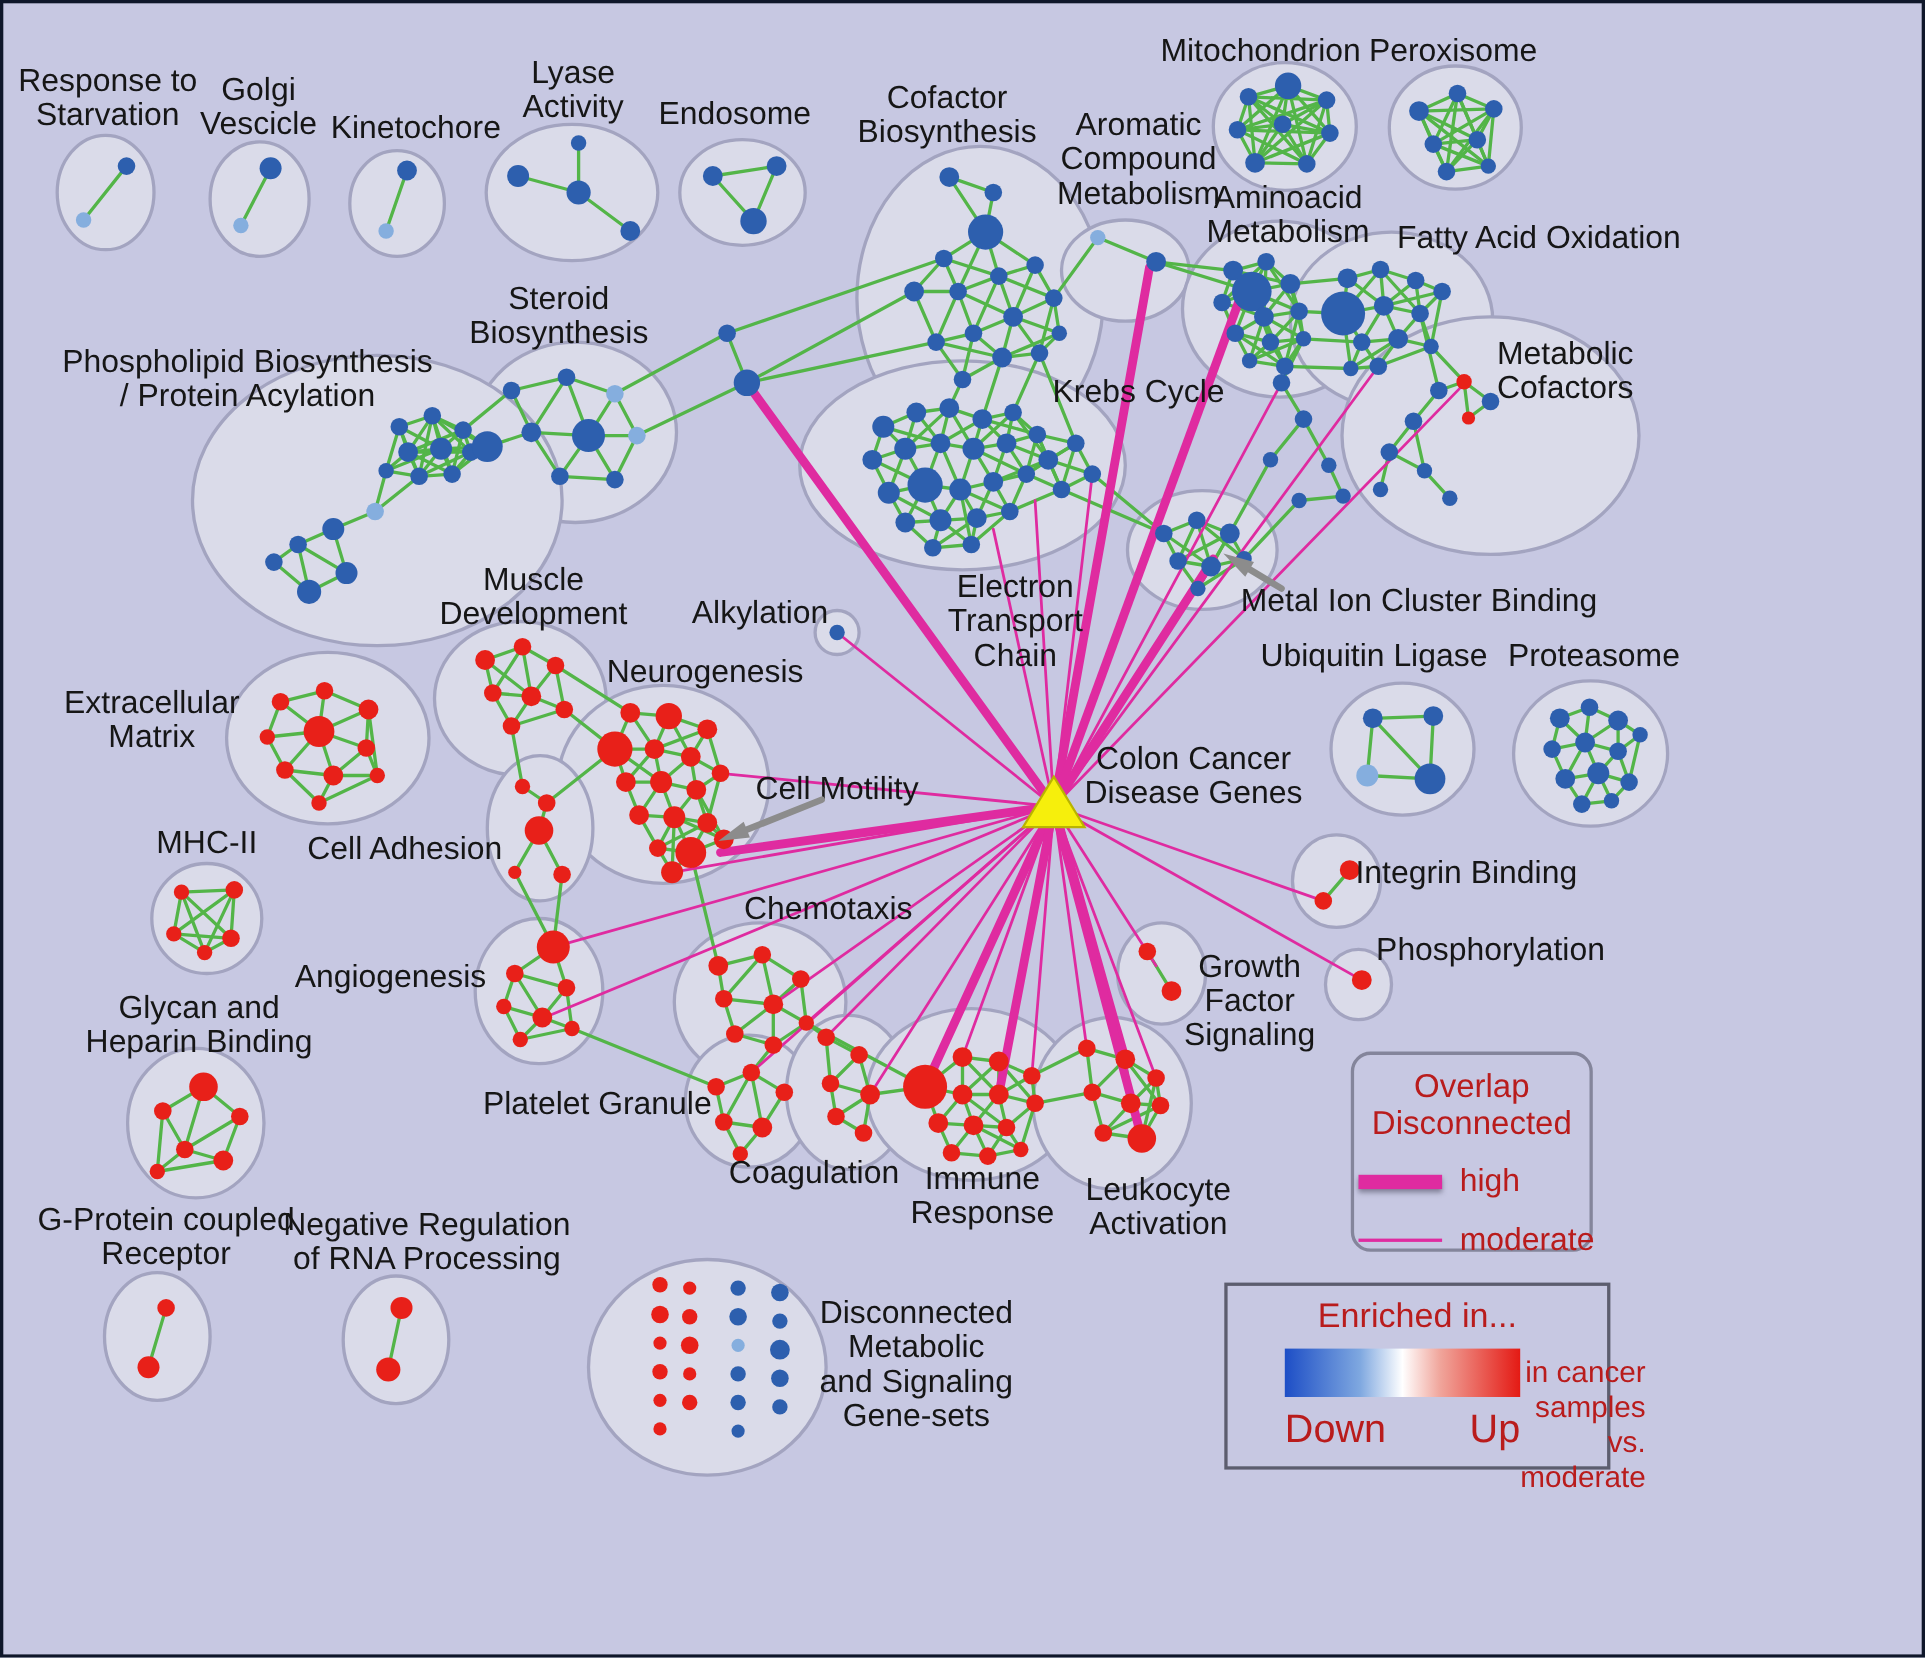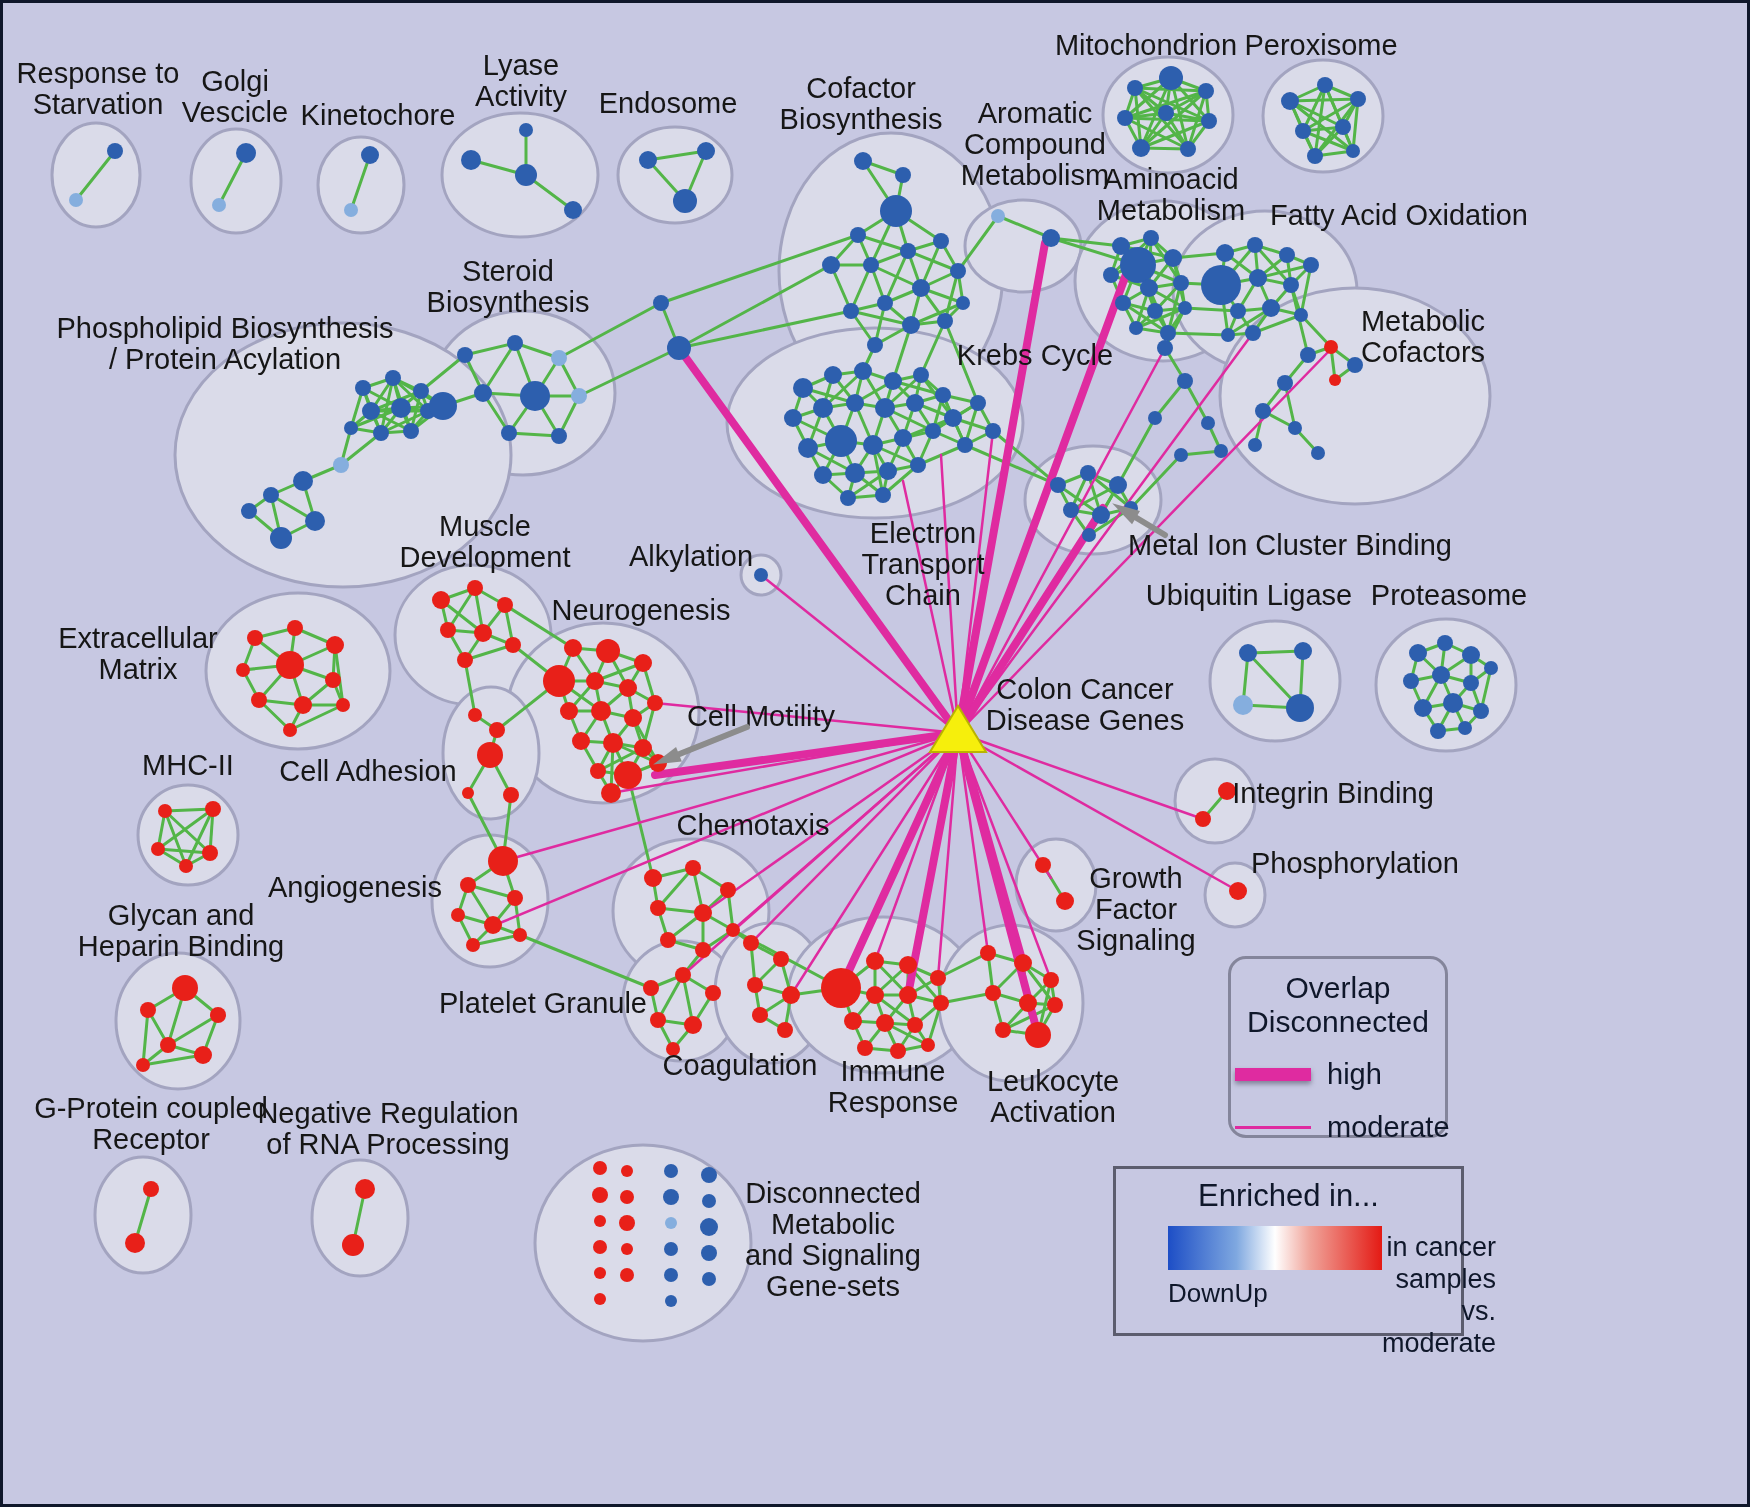--- a/index.html
+++ b/index.html
@@ -1,32 +1,32 @@
 <!DOCTYPE html>
 <html><head>
 <meta charset="utf-8">
 <style>
   *{margin:0;padding:0;box-sizing:border-box}
   html,body{background:#ffffff}
   body{font-family:"Liberation Sans",sans-serif;color:#141414}
   #stage{position:relative;width:1750px;height:1507px;background:#c7c8e2;border:3px solid #0f172a;overflow:hidden}
   #net{position:absolute;left:0;top:0}
-  .panel{position:absolute;color:#0f172a}
+  .panel{position:absolute;color:#b91c1c}
   #sig-legend{left:1225px;top:953px;width:220px;height:182px;border:3px solid #84859b;border-radius:18px}
   .sig-title{text-align:center;font-size:30px;line-height:1.12;margin-top:12px}
   .sig-row{display:flex;align-items:center;gap:16px;margin:20px 0 0 4px;font-size:29px}
   .sig-sample{width:76px;flex:0 0 auto}
   .sig-sample.thick{height:13px;background:#df2ba0;box-shadow:0 3px 5px rgba(70,70,90,.55)}
   .sig-sample.thin{height:3px;background:#df2ba0}
   #enrich-legend{left:1110px;top:1163px;width:351px;height:170px;border:3px solid #5c5d6e}
   .enrich-title{text-align:center;font-size:31px;margin-top:9px}
   .enrich-row{display:flex;margin-top:12px}
   .grad-col{margin-left:52px;width:214px;flex:0 0 auto}
   .grad-bar{height:44px;width:214px;background:linear-gradient(to right,#1d4ec6 0%,#7fa8e0 32%,#ffffff 50%,#f0a59b 66%,#e41a14 100%)}
-  .grad-ends{display:flex;justify-content:flex-start;font-size:26px;margin-top:8px}
+  .grad-ends{display:flex;justify-content:space-between;font-size:36px;margin-top:8px}
   .enrich-note{font-size:27px;line-height:1.18;text-align:right;flex:1;margin-top:6px}
 </style>
 </head>
 <body>
 
 <div id="stage">
   <svg id="net" width="1750" height="1507" viewBox="0 0 1750 1507">
       <g>
         <ellipse cx="93" cy="172" rx="44" ry="52" fill="#dadbe9" stroke="#a3a4c0" stroke-width="3"></ellipse>
         <ellipse cx="233" cy="178" rx="45" ry="52" fill="#dadbe9" stroke="#a3a4c0" stroke-width="3"></ellipse>

